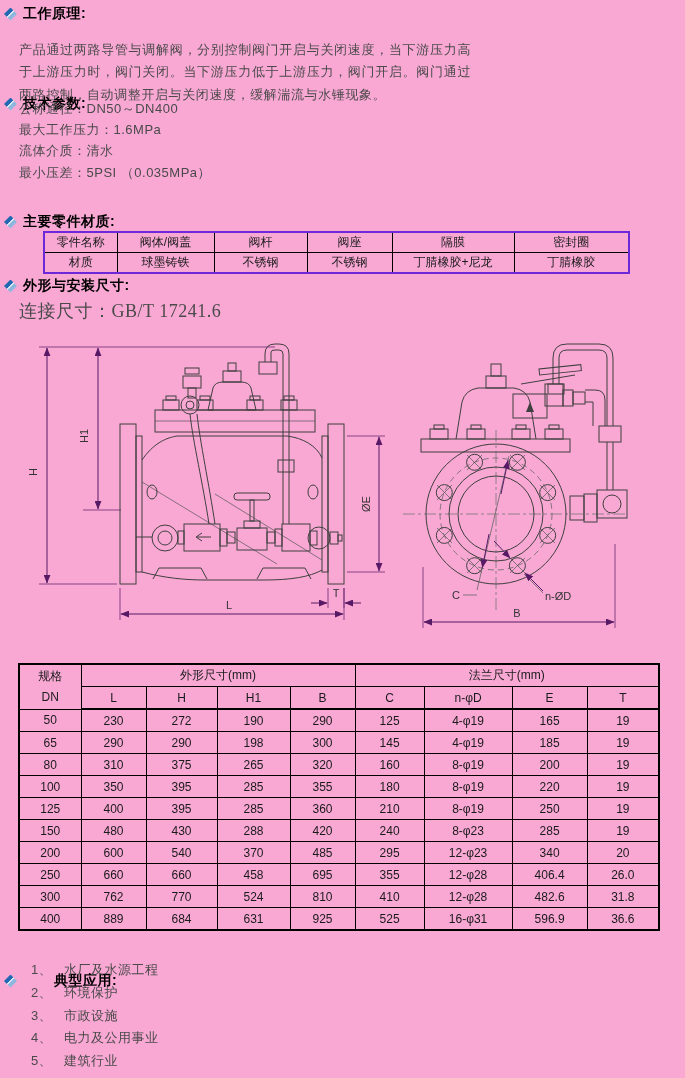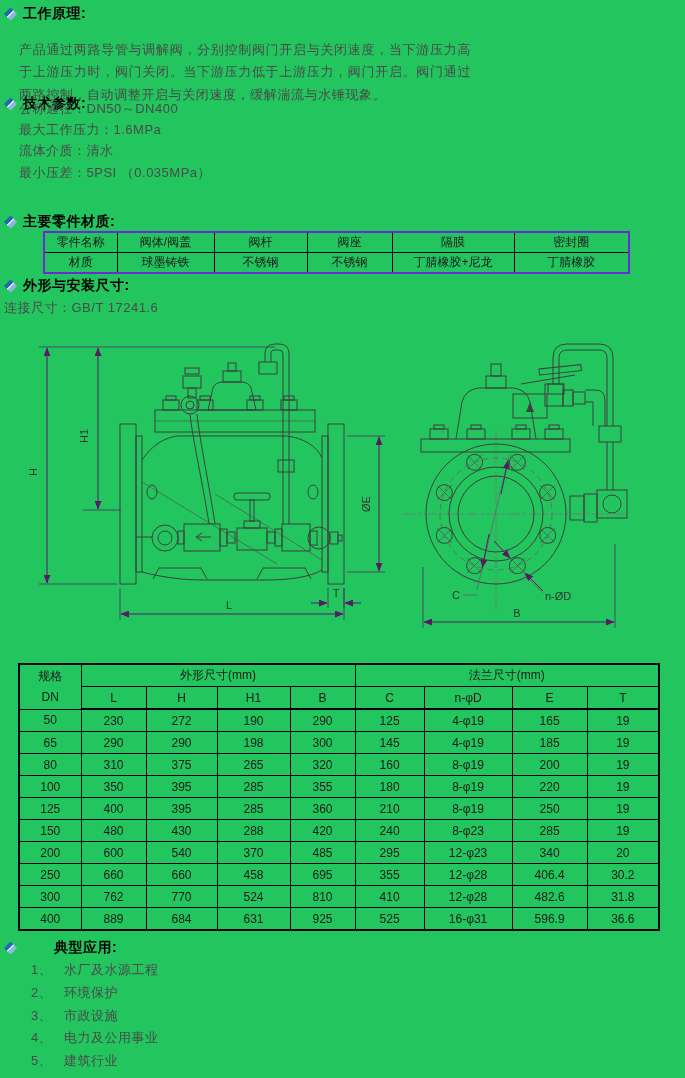--- a/index.html
+++ b/index.html
@@ -1,16 +1,16 @@
 <!DOCTYPE html>
 <html><head>
 <meta charset="utf-8">
 <style>
   html,body{margin:0;padding:0;background:#fff;}
-  .page{position:relative;width:685px;height:1078px;background:#22c55e;
+  .page{position:relative;width:685px;height:1078px;background:#f9a8d4;
         font-family:"Liberation Sans","DejaVu Sans",sans-serif;color:#333;overflow:hidden;}
 
   
   .sec-head{position:absolute;left:4px;display:flex;align-items:center;gap:6px;}
   .diamond{width:13px;height:13px;flex:0 0 13px;
            clip-path:polygon(50% 0,100% 50%,50% 100%,0 50%);
            background:linear-gradient(135deg,#2268b2 0%,#2268b2 46%,#dce9f5 46%,#dce9f5 53%,#8fb7de 53%,#8fb7de 100%);}
   .sec-title{font-size:14px;font-weight:bold;color:#000;letter-spacing:0.5px;white-space:nowrap;}
 
   .body-text{position:absolute;left:19px;top:26px;width:452px;font-size:13px;line-height:22.4px;
@@ -18,21 +18,21 @@
 
   .param-list{position:absolute;left:19px;top:100px;list-style:none;margin:0;padding:0;}
   .param-list li{height:21.2px;font-size:13px;color:#4a4a4a;letter-spacing:0.5px;}
 
   
   .mat-table{position:absolute;left:43px;top:231px;width:585px;border-collapse:collapse;
              border:2px solid #6d28d9;table-layout:fixed;}
   .mat-table td{border:1px solid #000;height:19px;text-align:center;vertical-align:middle;
                 font-size:12px;color:#1a1a1a;padding:0;white-space:nowrap;overflow:hidden;}
 
-  .connect-size{position:absolute;left:4px;top:299px;font-size:13px;color:#4a4a4a;letter-spacing:0.5px;}
+  .connect-size{position:absolute;left:19px;top:299px;font-size:18px;color:#4a4a4a;letter-spacing:0.5px;font-family:Liberation Serif, serif;}
 
   
   .drawings{position:absolute;left:0;top:332px;width:685px;height:320px;}
   .svg-side{position:absolute;left:25px;top:0;}
   .svg-front{position:absolute;left:393px;top:0;}
   .draw{stroke:#3f3f3f;stroke-width:1;fill:none;}
   .draw-thin{stroke:#555;stroke-width:0.7;fill:none;}
   .dim{stroke:#581a66;stroke-width:1;fill:none;}
   .ext{stroke:#581a66;stroke-width:0.7;fill:none;}
   .leader{stroke:#666;stroke-width:0.8;fill:none;}
@@ -411,21 +411,21 @@
     </tr>
     <tr>
       <td>250</td>
           <td>660</td>
           <td>660</td>
           <td>458</td>
           <td>695</td>
           <td>355</td>
           <td>12-φ28</td>
           <td>406.4</td>
-          <td>30.2</td>
+          <td>26.0</td>
     </tr>
     <tr>
       <td>300</td>
           <td>762</td>
           <td>770</td>
           <td>524</td>
           <td>810</td>
           <td>410</td>
           <td>12-φ28</td>
           <td>482.6</td>
@@ -438,21 +438,21 @@
           <td>631</td>
           <td>925</td>
           <td>525</td>
           <td>16-φ31</td>
           <td>596.9</td>
           <td>36.6</td>
     </tr>
   </tbody>
     </table>
 
-  <div class="sec-head" style="top:939px;gap:37px;">
+  <div class="sec-head" style="top:972px;gap:37px;">
     <span class="diamond"></span>
     <span class="sec-title">典型应用:</span>
   </div>
   <ul class="app-list">
     <li>
       <span class="app-num">1、</span>
       <span class="app-text">水厂及水源工程</span>
     </li>
     <li>
       <span class="app-num">2、</span>

